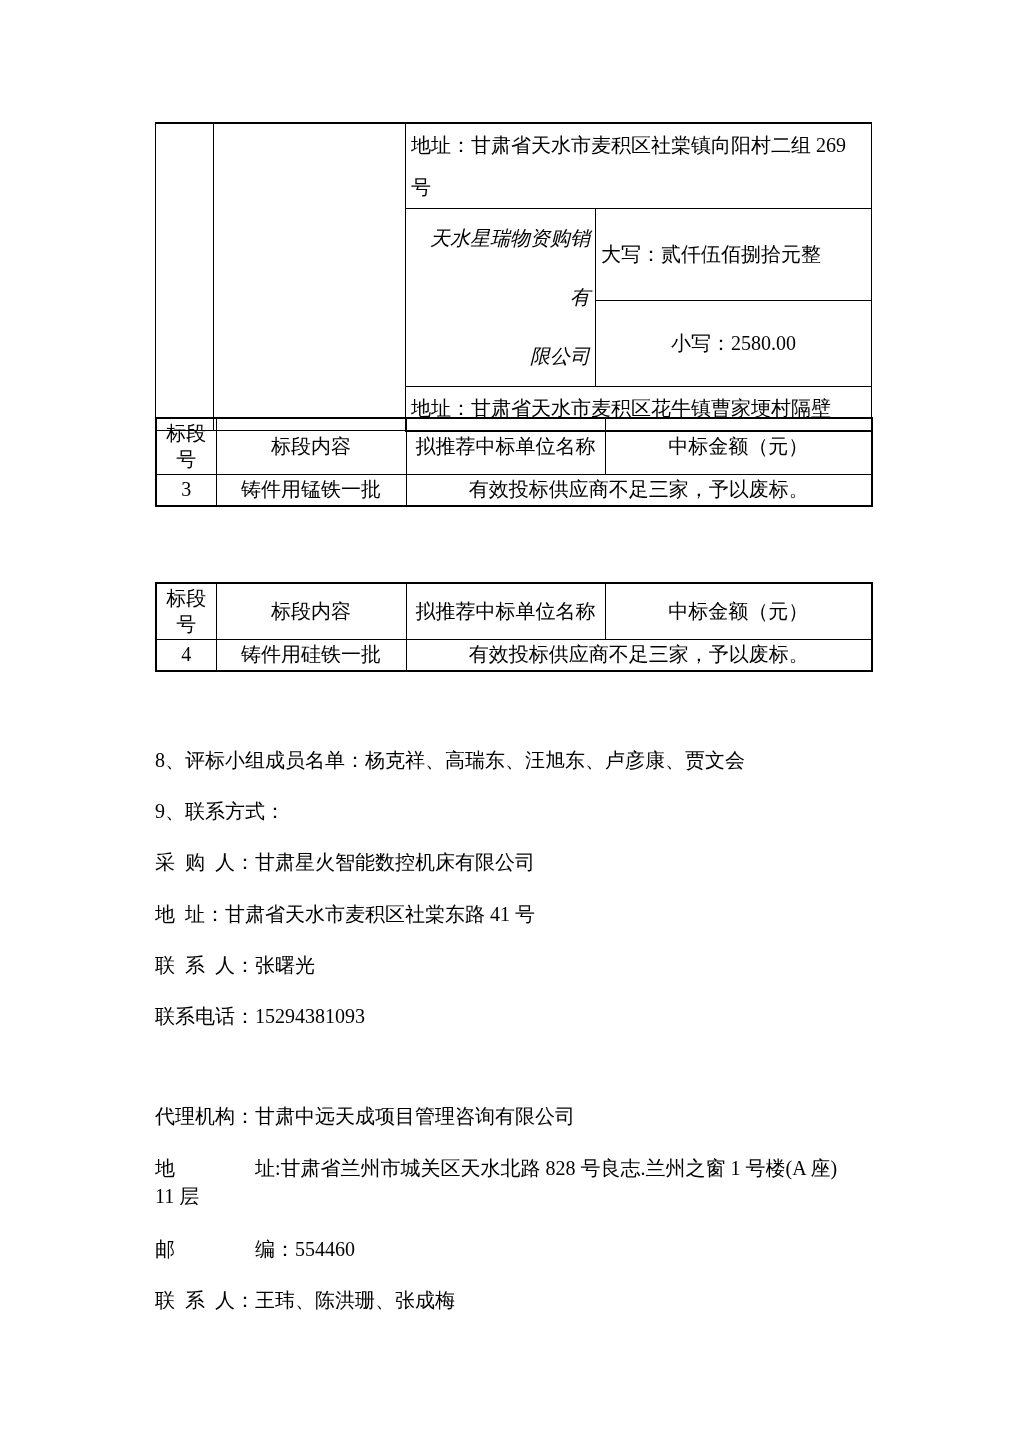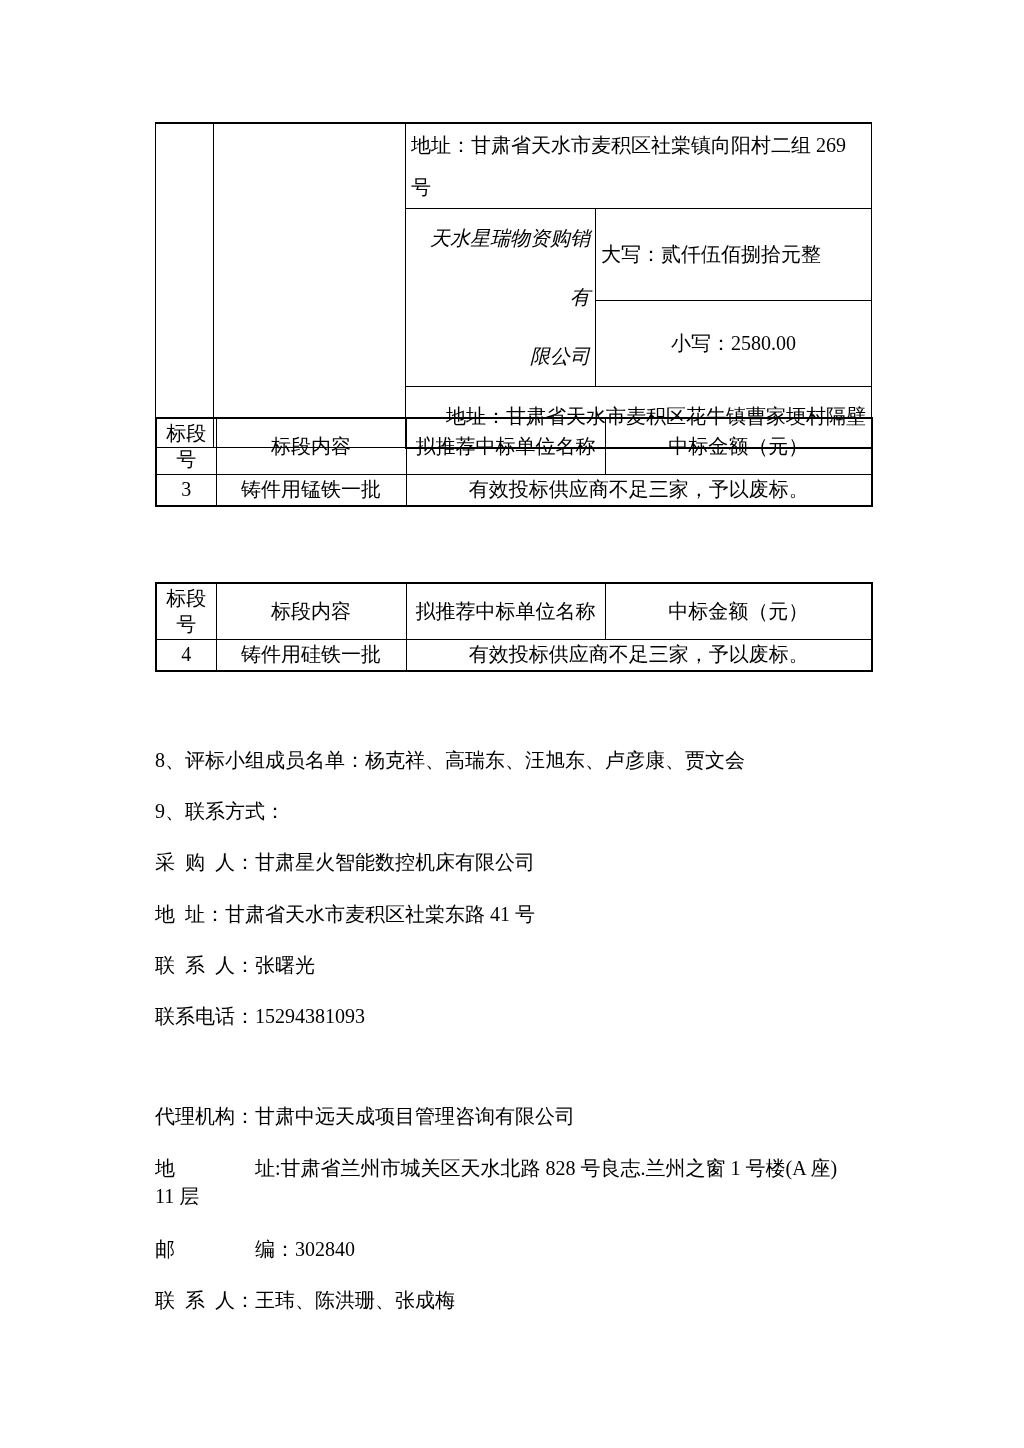--- a/index.html
+++ b/index.html
@@ -18,21 +18,21 @@
 
   
   #table1 { top:122px; }
   #table1 td { padding:0 5px; }
   #table1 tr.r1 > td { border-top:2px solid #000; }
   #table1 tr.r4 > td { border-bottom:2px solid #000; }
   .t1-addr1 { height:85px; line-height:42px; white-space:pre-line; text-align:left; vertical-align:middle; }
   .t1-supplier { height:87px; line-height:59px; white-space:pre-line; text-align:right; vertical-align:middle;font-style:italic; }
   .t1-amount-cap { height:45px; text-align:left; vertical-align:middle;margin-left:24px; }
   .t1-amount-num { height:42px; text-align:center; vertical-align:middle; }
-  .t1-addr2 { height:61px; text-align:right; vertical-align:middle; }
+  .t1-addr2 { height:44px; text-align:left; vertical-align:middle; }
 
   
   .lot-table { border:2px solid #000; }
   #table2 { top:417px; }
   #table3 { top:582px; }
   .lot-table th {
     font-weight:normal; text-align:center; vertical-align:middle;
     height:56px; line-height:26px; white-space:pre-line; padding:0 2px;
   }
   .lot-table td.data { height:32px; text-align:center; vertical-align:middle; padding:0 2px; }
@@ -122,14 +122,14 @@
 
 <div class="para" style="top:746px">8、评标小组成员名单：杨克祥、高瑞东、汪旭东、卢彦康、贾文会</div>
 <div class="para" style="top:797px">9、联系方式：</div>
 <div class="para" style="top:848px">采  购  人：甘肃星火智能数控机床有限公司</div>
 <div class="para" style="top:900px">地  址：甘肃省天水市麦积区社棠东路 41 号</div>
 <div class="para" style="top:951px">联  系  人：张曙光</div>
 <div class="para" style="top:1002px">联系电话：15294381093</div>
 <div class="para" style="top:1102px">代理机构：甘肃中远天成项目管理咨询有限公司</div>
 <div class="para" style="top:1154px">地　　　　址:甘肃省兰州市城关区天水北路 828 号良志.兰州之窗 1 号楼(A 座)
 11 层</div>
-<div class="para" style="top:1235px">邮　　　　编：302840</div>
+<div class="para" style="top:1235px">邮　　　　编：554460</div>
 <div class="para" style="top:1286px">联  系  人：王玮、陈洪珊、张成梅</div>
 
 </body></html>

